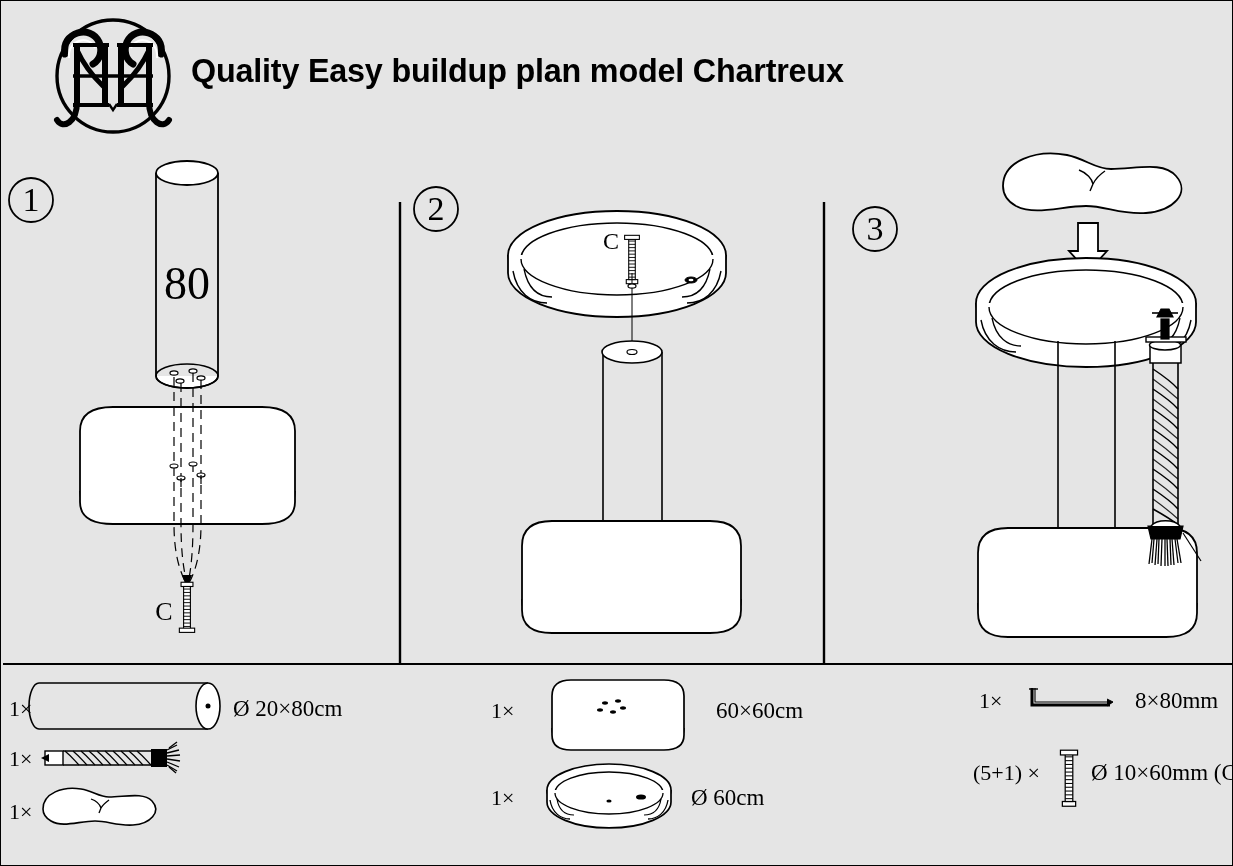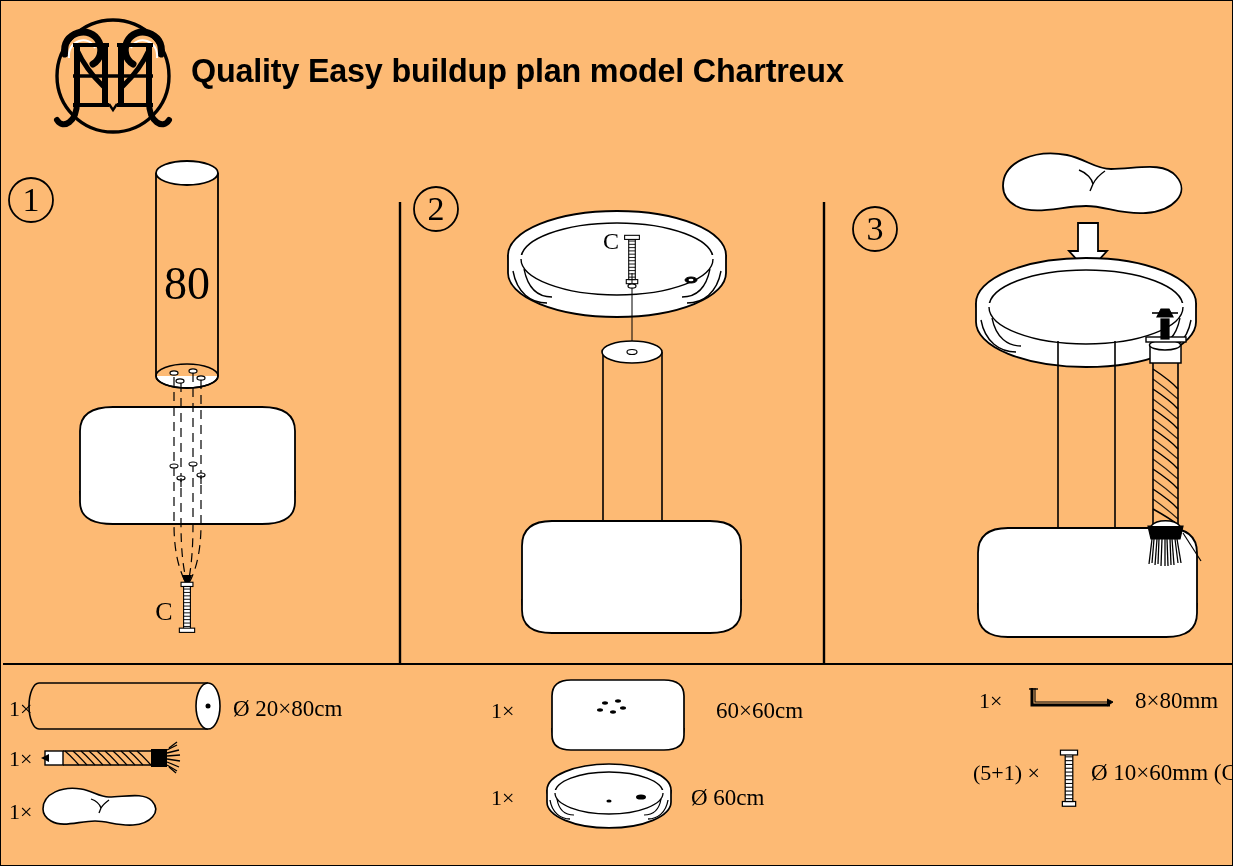--- a/index.html
+++ b/index.html
@@ -1,17 +1,17 @@
 <!DOCTYPE html>
 <html><head>
 <meta charset="utf-8">
 <style>
   html,body{margin:0;padding:0;background:#ffffff;}
   body{width:1233px;height:866px;font-family:"Liberation Serif",serif;overflow:hidden;}
-  #page{position:relative;width:1233px;height:866px;background:#fdba74;box-sizing:border-box;border:1px solid #000;}
+  #page{position:relative;width:1233px;height:866px;background:#e5e5e5;box-sizing:border-box;border:1px solid #000;}
   #sheet{position:absolute;left:0;top:0;width:1233px;height:866px;}
   .ttl{position:absolute;left:190px;top:50px;font-family:"Liberation Sans",sans-serif;font-weight:bold;font-size:34px;letter-spacing:-0.2px;color:#000;white-space:nowrap;transform:scaleX(0.95);transform-origin:left center;}
   .num{font-family:"Liberation Serif",serif;fill:#000;}
   svg{display:block;}
 </style>
 </head>
 <body>
 
 <div id="page">
 

